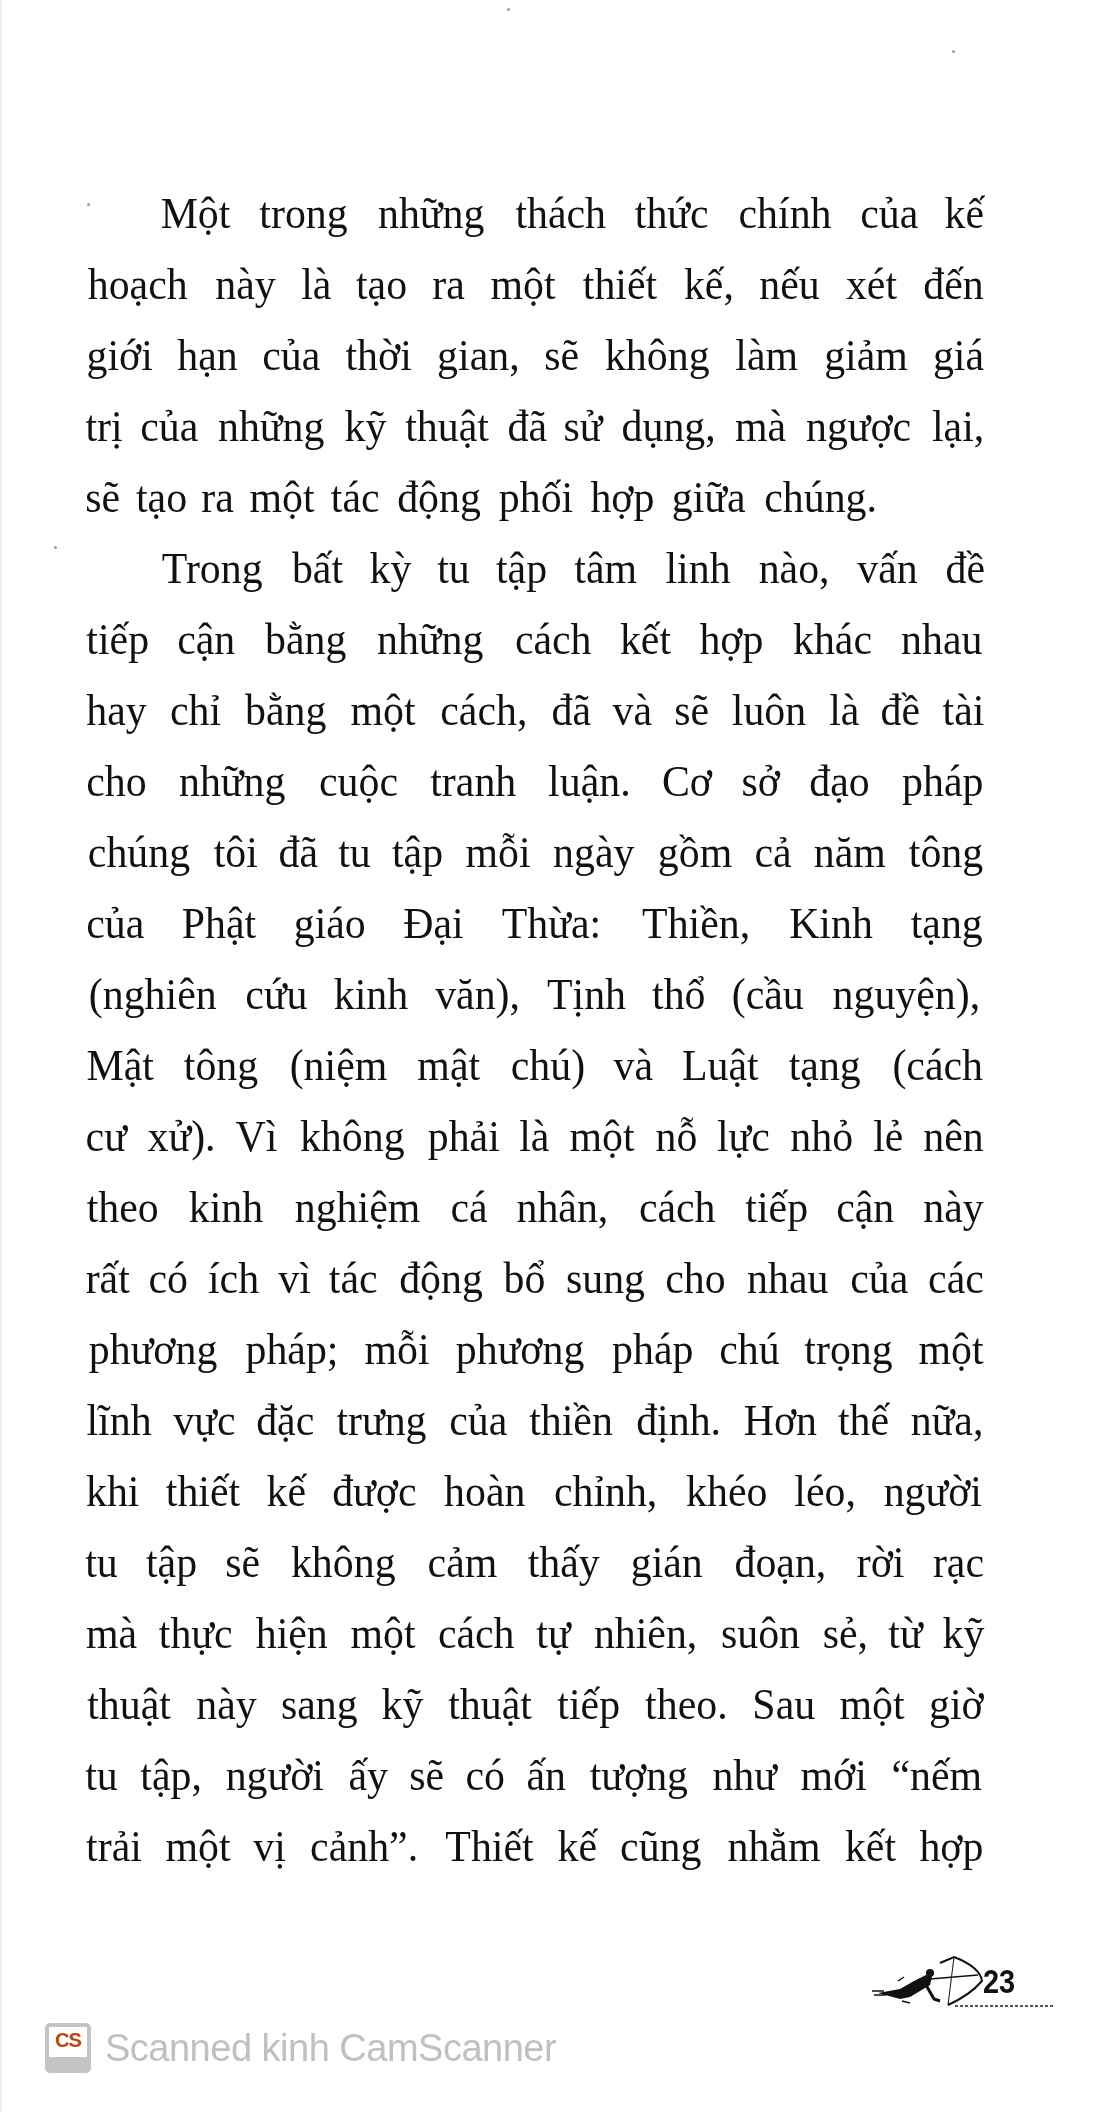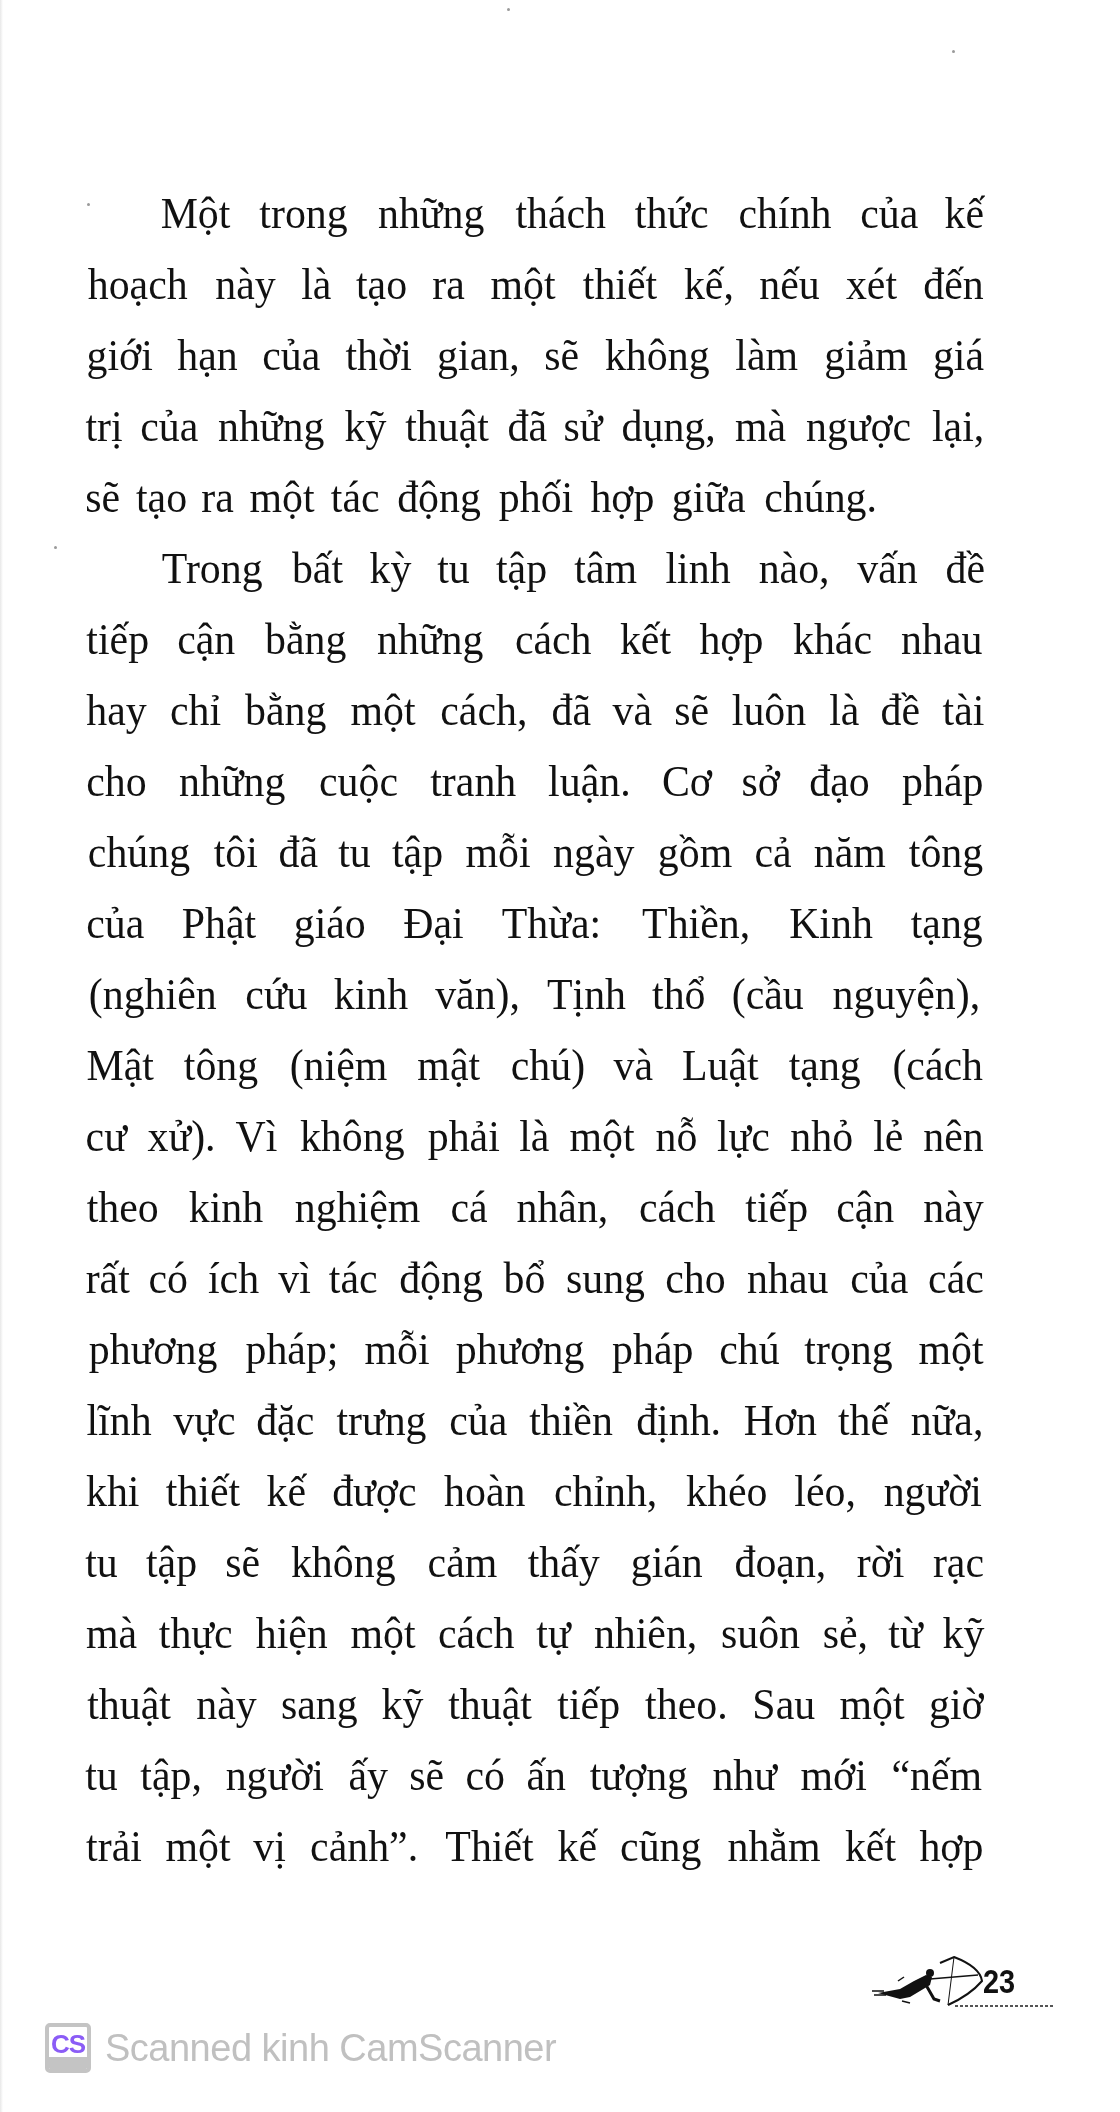--- a/index.html
+++ b/index.html
@@ -98,22 +98,22 @@
     position: relative;
     background: #ffffff;
     overflow: hidden;
   }
   .cs-icon .cs-text {
     position: absolute;
     left: 0; right: 0; top: 2px;
     text-align: center;
     font-family: "Liberation Sans", "DejaVu Sans", sans-serif;
     font-weight: bold;
-    font-size: 26px;
-    color: #8b5cf6;
+    font-size: 20px;
+    color: #c2410c;
     letter-spacing: -1px;
   }
   .cs-icon .cs-bar {
     position: absolute;
     left: 0; right: 0; bottom: 0;
     height: 12px;
     background: #c4c4c4;
   }
   .watermark-text {
     font-family: "Liberation Sans", "DejaVu Sans", sans-serif;

